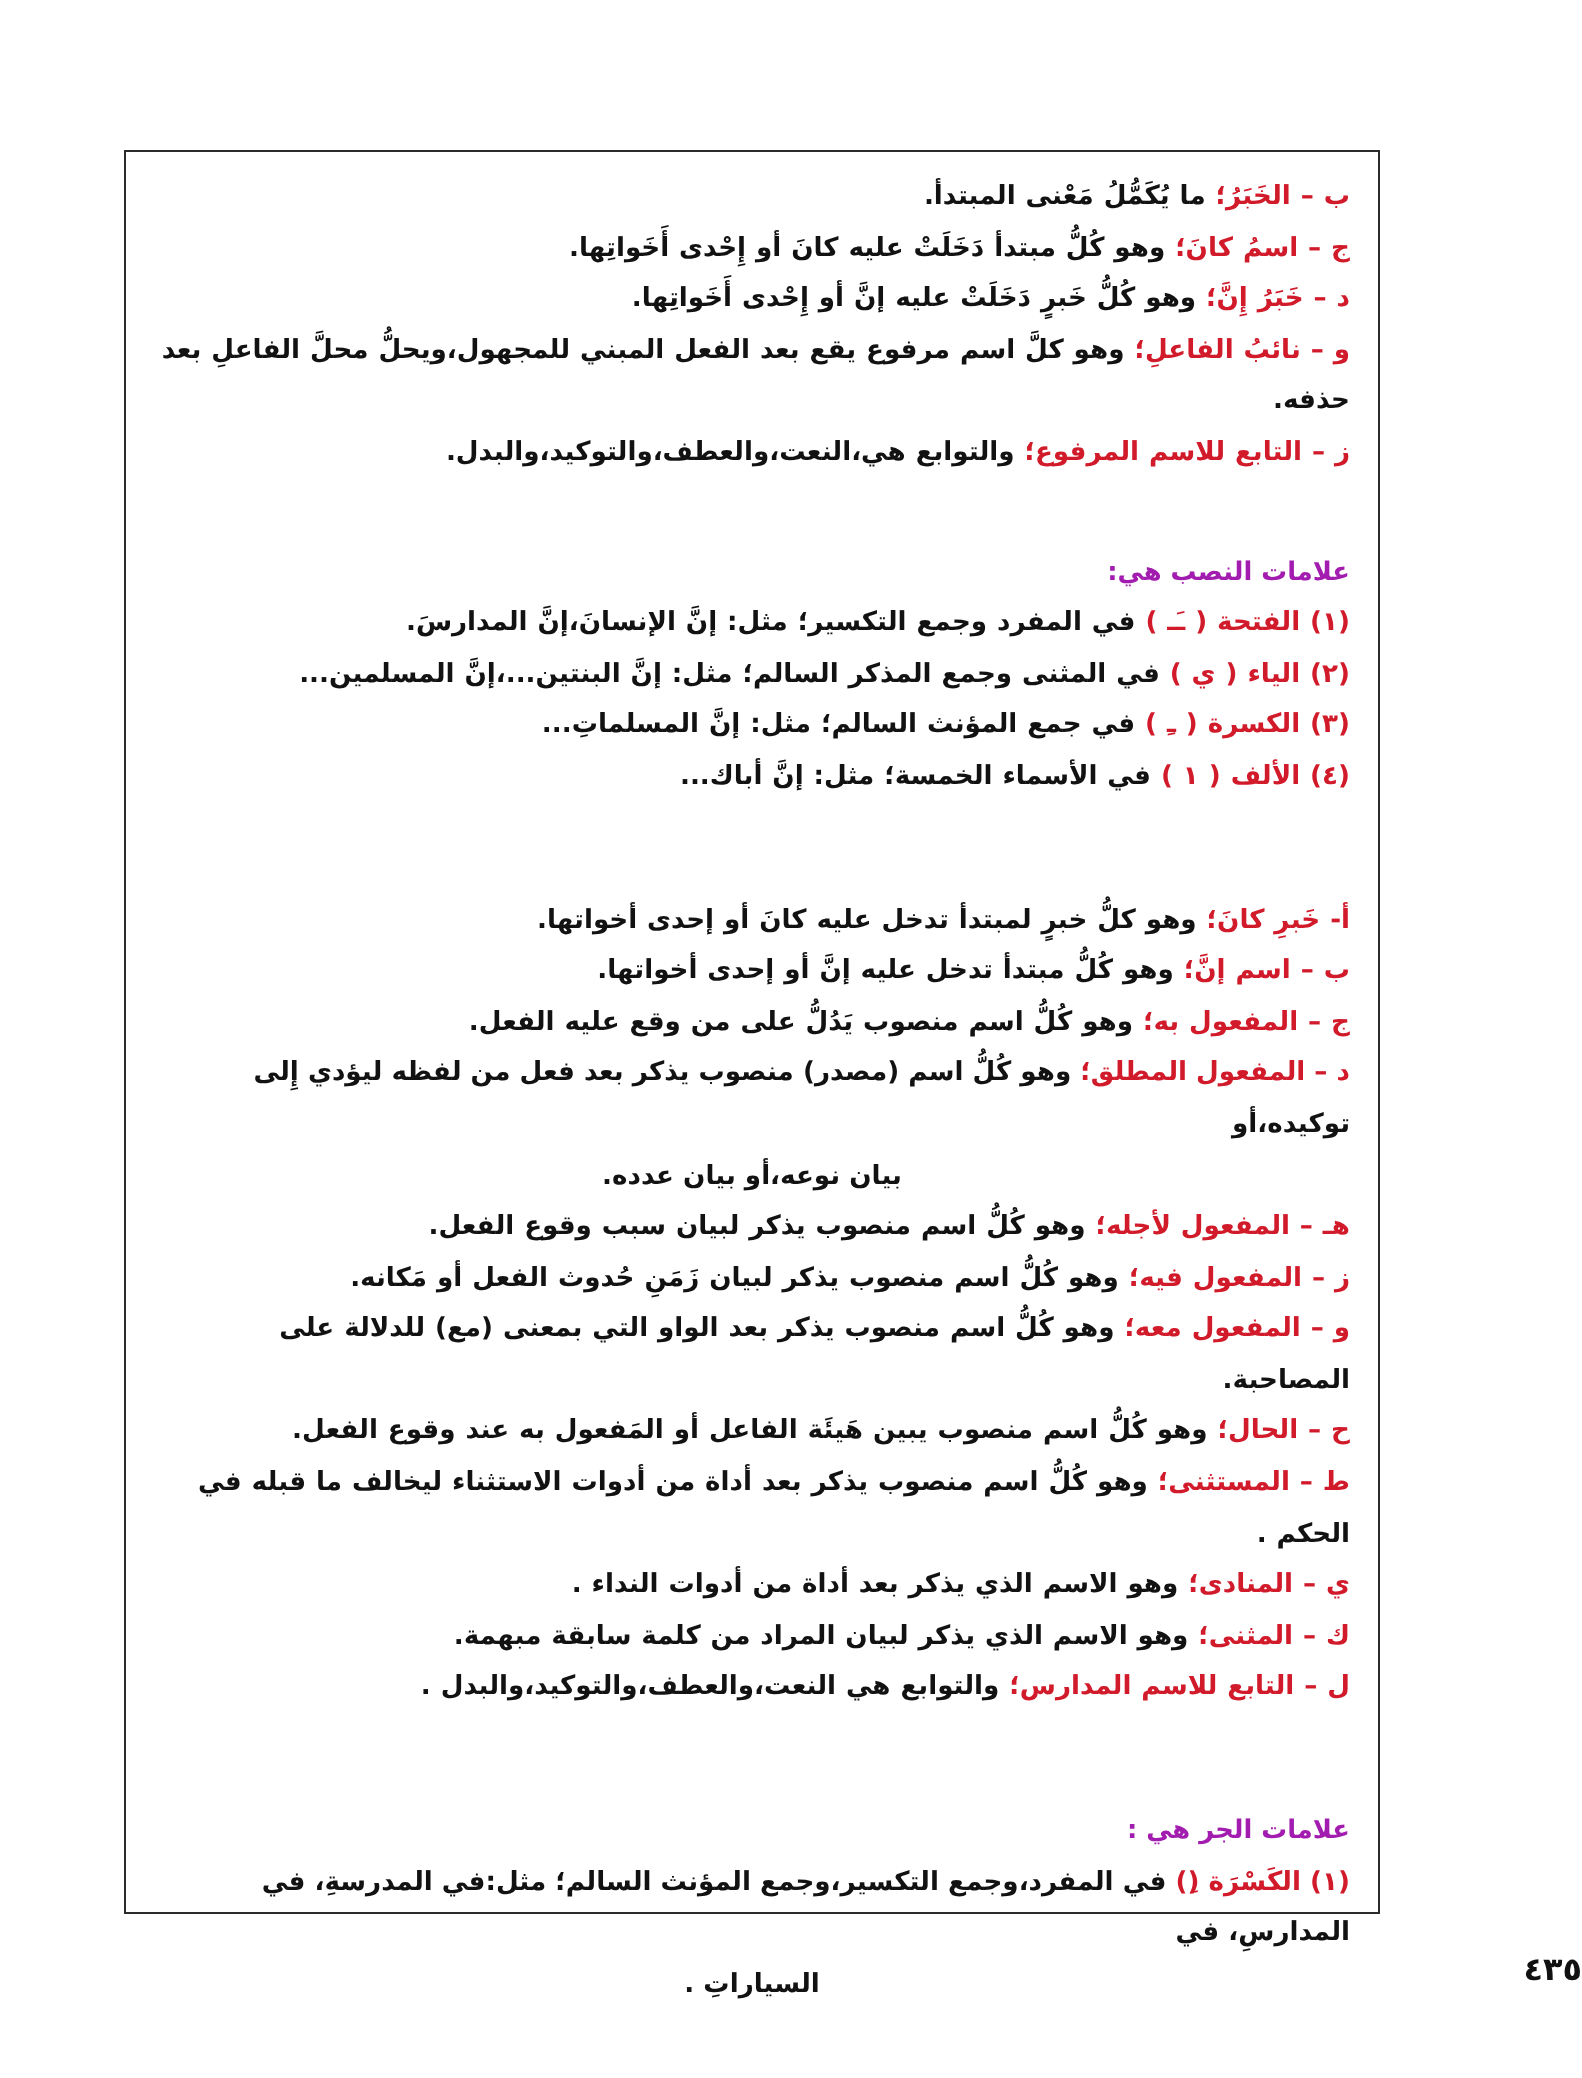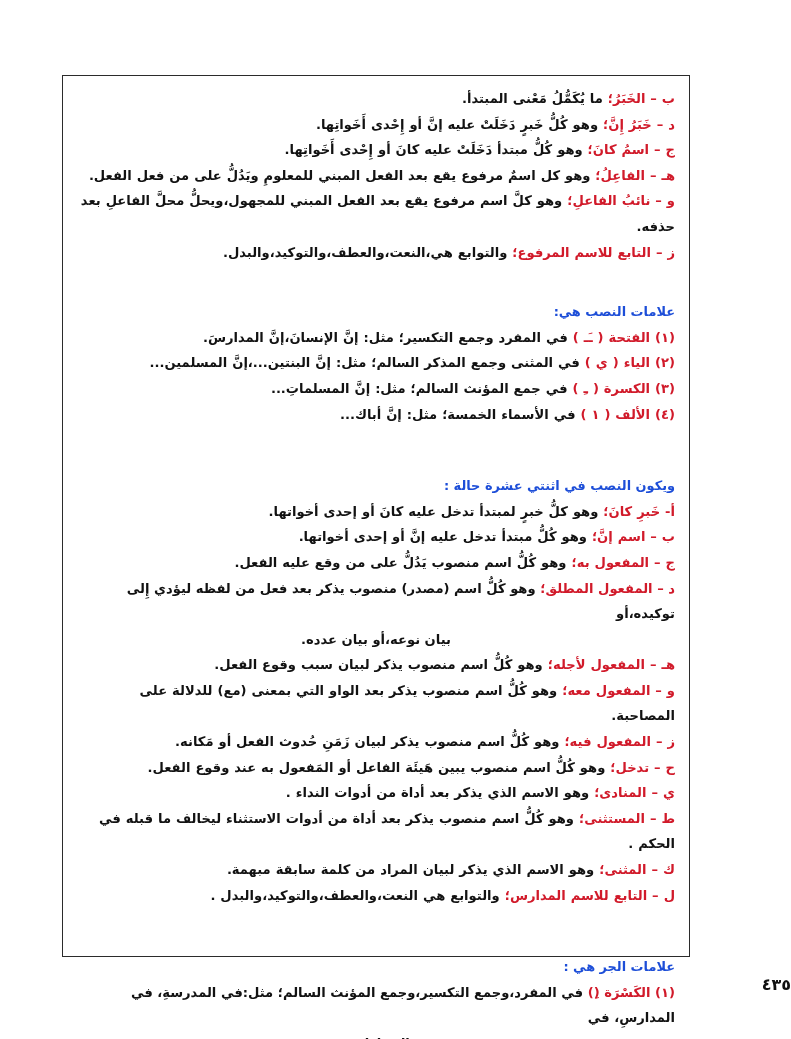--- a/index.html
+++ b/index.html
@@ -55,21 +55,21 @@
     white-space: normal;
     word-spacing: 0.4px;
   }
 
   .lbl {
     color: #d11a2a;
     font-weight: bold;
   }
 
   .heading {
-    color: #1d4ed8;
+    color: #a21caf;
     font-weight: bold;
     font-size: 12.9px;
     line-height: 25.6px;
     direction: rtl;
     text-align: right;
   }
 
   .sec-gap-lg { height: 34px; }
   .sec-gap-xl { height: 46px; }
 
@@ -110,32 +110,28 @@
 
   <div class="frame">
     <div class="content">
 
       <div>
         <div class="line">
           <span class="lbl">ب – الخَبَرُ؛</span>
           <span>ما يُكَمُّلُ مَعْنى المبتدأ.</span>
         </div>
         <div class="line">
+          <span class="lbl">ج – اسمُ كانَ؛</span>
+          <span>وهو كُلُّ مبتدأ دَخَلَتْ عليه كانَ أو إِحْدى أَخَواتِها.</span>
+        </div>
+        <div class="line">
           <span class="lbl">د – خَبَرُ إِنَّ؛</span>
           <span>وهو كُلُّ خَبرٍ دَخَلَتْ عليه إنَّ أو إِحْدى أَخَواتِها.</span>
         </div>
         <div class="line">
-          <span class="lbl">ج – اسمُ كانَ؛</span>
-          <span>وهو كُلُّ مبتدأ دَخَلَتْ عليه كانَ أو إِحْدى أَخَواتِها.</span>
-        </div>
-        <div class="line">
-          <span class="lbl">هـ – الفاعِلُ؛</span>
-          <span>وهو كل اسمٌ مرفوع يقع بعد الفعل المبني للمعلومِ ويَدُلُّ على من فعل الفعل.</span>
-        </div>
-        <div class="line">
           <span class="lbl">و – نائبُ الفاعلِ؛</span>
           <span>وهو كلَّ اسم مرفوع يقع بعد الفعل المبني للمجهول،ويحلُّ محلَّ الفاعلِ بعد حذفه.</span>
         </div>
         <div class="line">
           <span class="lbl">ز – التابع للاسم المرفوع؛</span>
           <span>والتوابع هي،النعت،والعطف،والتوكيد،والبدل.</span>
         </div>
       </div>
 
       <div class="sec-gap-lg"></div>
@@ -156,21 +152,20 @@
         </div>
         <div class="line">
           <span class="lbl">(٤) الألف ( ١ )</span>
           <span>في الأسماء الخمسة؛ مثل: إنَّ أباك...</span>
         </div>
       </div>
 
       <div class="sec-gap-xl"></div>
 
       <div>
-        <div class="heading">ويكون النصب في اثنتي عشرة حالة :</div>
 
         <div class="line">
           <span class="lbl">أ- خَبرِ كانَ؛</span>
           <span>وهو كلُّ خبرٍ لمبتدأ تدخل عليه كانَ أو إحدى أخواتها.</span>
         </div>
         <div class="line">
           <span class="lbl">ب – اسم إنَّ؛</span>
           <span>وهو كُلُّ مبتدأ تدخل عليه إنَّ أو إحدى أخواتها.</span>
         </div>
         <div class="line">
@@ -184,38 +179,38 @@
             <span>وهو كُلُّ اسم (مصدر) منصوب يذكر بعد فعل من لفظه ليؤدي إِلى   توكيده،أو</span>
           </div>
           <div class="wrapline second">بيان نوعه،أو بيان عدده.</div>
         </div>
 
         <div class="line">
           <span class="lbl">هـ – المفعول لأجله؛</span>
           <span>وهو كُلُّ اسم منصوب يذكر لبيان سبب وقوع الفعل.</span>
         </div>
         <div class="line">
+          <span class="lbl">ز – المفعول فيه؛</span>
+          <span>وهو كُلُّ اسم منصوب يذكر لبيان زَمَنِ حُدوث الفعل أو مَكانه.</span>
+        </div>
+        <div class="line">
           <span class="lbl">و – المفعول معه؛</span>
           <span>وهو كُلُّ اسم منصوب يذكر بعد الواو التي بمعنى (مع) للدلالة على المصاحبة.</span>
         </div>
         <div class="line">
-          <span class="lbl">ز – المفعول فيه؛</span>
-          <span>وهو كُلُّ اسم منصوب يذكر لبيان زَمَنِ حُدوث الفعل أو مَكانه.</span>
-        </div>
-        <div class="line">
-          <span class="lbl">ح – تدخل؛</span>
+          <span class="lbl">ح – الحال؛</span>
           <span>وهو كُلُّ اسم منصوب يبين هَيئَة الفاعل أو المَفعول به عند وقوع الفعل.</span>
+        </div>
+        <div class="line">
+          <span class="lbl">ط – المستثنى؛</span>
+          <span>وهو كُلُّ اسم منصوب يذكر بعد أداة من أدوات الاستثناء ليخالف ما قبله في الحكم .</span>
         </div>
         <div class="line">
           <span class="lbl">ي – المنادى؛</span>
           <span>وهو الاسم الذي يذكر بعد أداة من أدوات النداء .</span>
-        </div>
-        <div class="line">
-          <span class="lbl">ط – المستثنى؛</span>
-          <span>وهو كُلُّ اسم منصوب يذكر بعد أداة من أدوات الاستثناء ليخالف ما قبله في الحكم .</span>
         </div>
         <div class="line">
           <span class="lbl">ك – المثنى؛</span>
           <span>وهو الاسم الذي يذكر لبيان المراد من كلمة سابقة مبهمة.</span>
         </div>
         <div class="line">
           <span class="lbl">ل – التابع للاسم المدارس؛</span>
           <span>والتوابع هي النعت،والعطف،والتوكيد،والبدل .</span>
         </div>
       </div>

